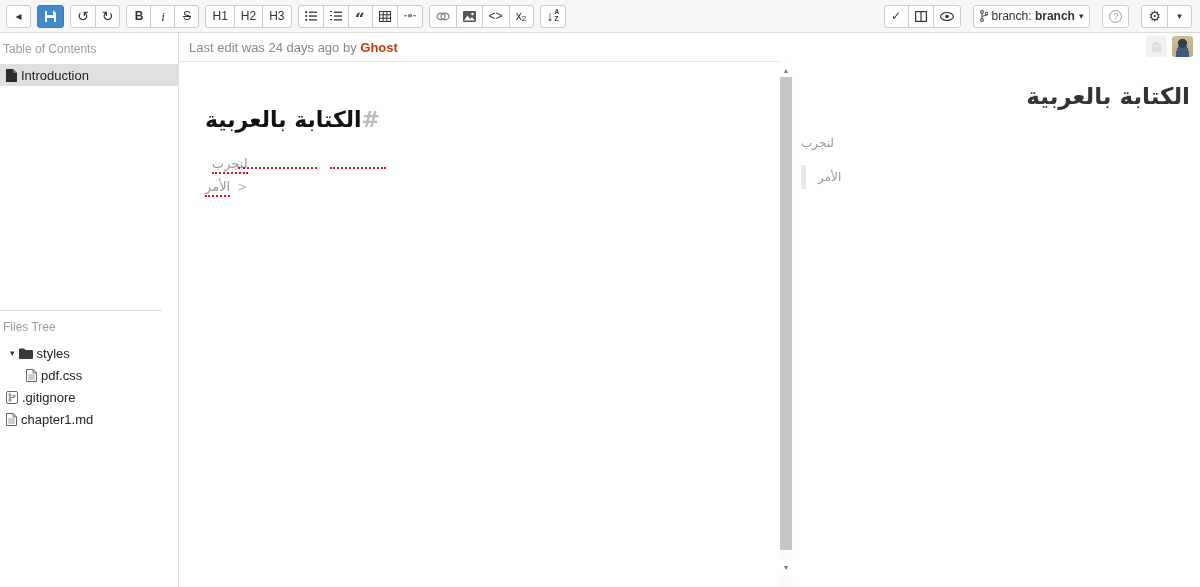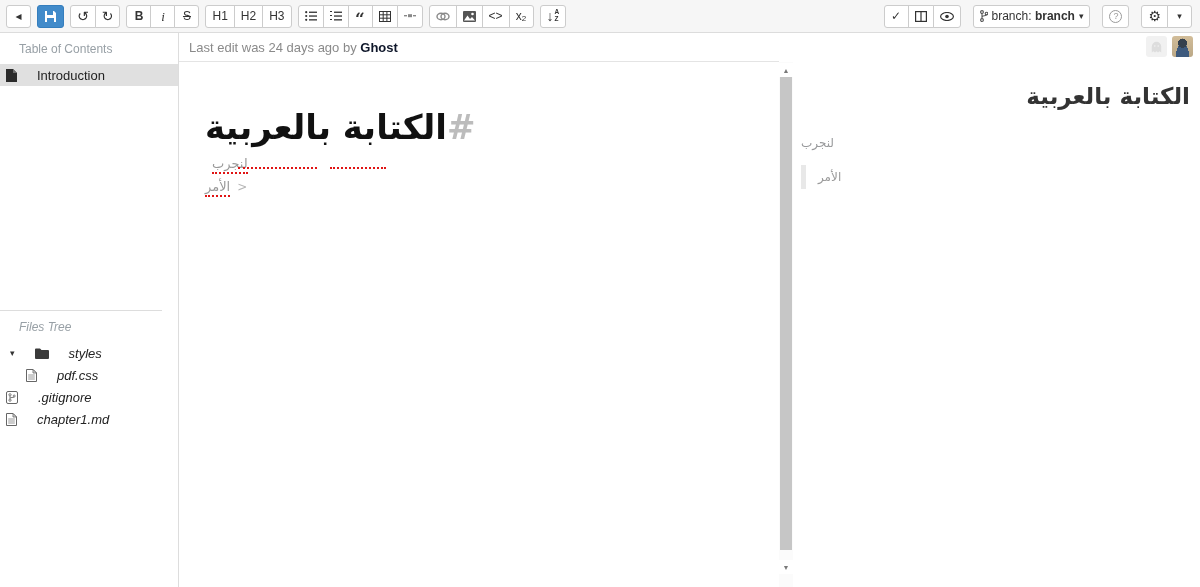--- a/index.html
+++ b/index.html
@@ -37,52 +37,52 @@
   .sort-stack { display: inline-flex; flex-direction: column; font-size: 6.5px; line-height: 1.05; margin-left: 1px; font-weight: bold; }
   .spacer { flex: 1; }
   .caret-txt { font-size: 9px; color: #333; margin-left: 4px; }
   svg { display: block; }
 
   
   #sidebar {
     position: absolute; left: 0; top: 33px; width: 179px; bottom: 0;
     background: #fff; border-right: 1px solid #ddd;
   }
-  .panel-header { padding: 9px 10px 8px 19px; font-size: 12px; color: #98a0a6; }
+  .panel-header { padding: 9px 10px 8px 3px; font-size: 12px; color: #98a0a6; }
   .side-row {
-    height: 22px; display: flex; align-items: center; gap: 20px;
+    height: 22px; display: flex; align-items: center; gap: 4px;
     font-size: 13px; color: #222; padding-left: 6px; cursor: pointer;
   }
   .side-row.selected { background: #e0e0e0; }
-  .files-section { position: absolute; top: 277px; left: 0; right: 16px; border-top: 1px solid #ddd; font-style: italic; }
+  .files-section { position: absolute; top: 277px; left: 0; right: 16px; border-top: 1px solid #ddd; }
   .indent1 { padding-left: 10px; }
   .indent2 { padding-left: 26px; }
 
   
   #statusbar {
     position: absolute; left: 179px; top: 33px; right: 0; height: 29px; background: #fff;
   }
   #last-edit { position: absolute; left: 10px; top: 7px; font-size: 13px; color: #8a8a8a; }
-  #last-edit b { color: #0f172a; }
+  #last-edit b { color: #c2410c; }
   #statusbar-divider { position: absolute; left: 0; top: 28px; width: 600px; height: 1px; background: #e4e4e4; }
   .avatars { position: absolute; right: 7px; top: 3px; display: flex; gap: 5px; }
   .avatar { width: 21px; height: 21px; border-radius: 3px; overflow: hidden; }
   .avatar.ghost { background: #f1f1f1; display: flex; align-items: center; justify-content: center; }
   .avatar.photo {
     background:
       radial-gradient(circle at 50% 34%, #35404d 26%, transparent 27%),
       radial-gradient(ellipse at 50% 88%, #3e5a7d 42%, transparent 43%),
       linear-gradient(#d2bd99, #bba887);
   }
 
   
   #editor { position: absolute; left: 179px; top: 62px; width: 600px; bottom: 0; background: #fff; }
   #editor-heading {
     position: absolute; left: 26px; top: 45px;
-    font-size: 34px; font-weight: bold; color: #111;
+    font-size: 22px; font-weight: bold; color: #111;
     font-family: "DejaVu Sans", sans-serif; direction: ltr; unicode-bidi: plaintext; text-align: right;
   }
   #editor-heading .hash { color: #bcbcbc; }
   .ed-line { position: absolute; font-size: 13px; color: #999; font-family: "DejaVu Sans", sans-serif; }
   .misspelled { border-bottom: 2px dotted #e01414; padding-bottom: 1px; }
   .red-dots { position: absolute; height: 0; border-top: 2px dotted #e01414; }
   #dots-a { left: 59px; top: 105px; width: 79px; }
   #dots-b { left: 151px; top: 105px; width: 56px; }
   #ed-word1 { left: 33px; top: 94px; }
   #ed-line3 { left: 26px; top: 117px; }

